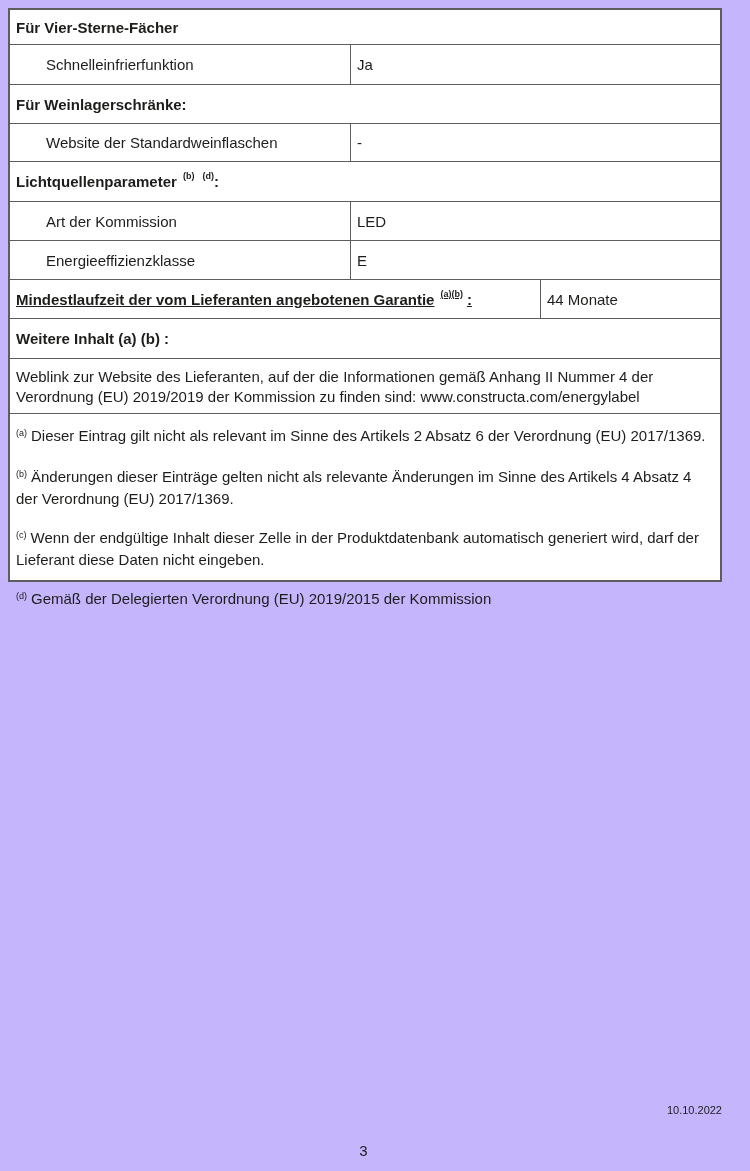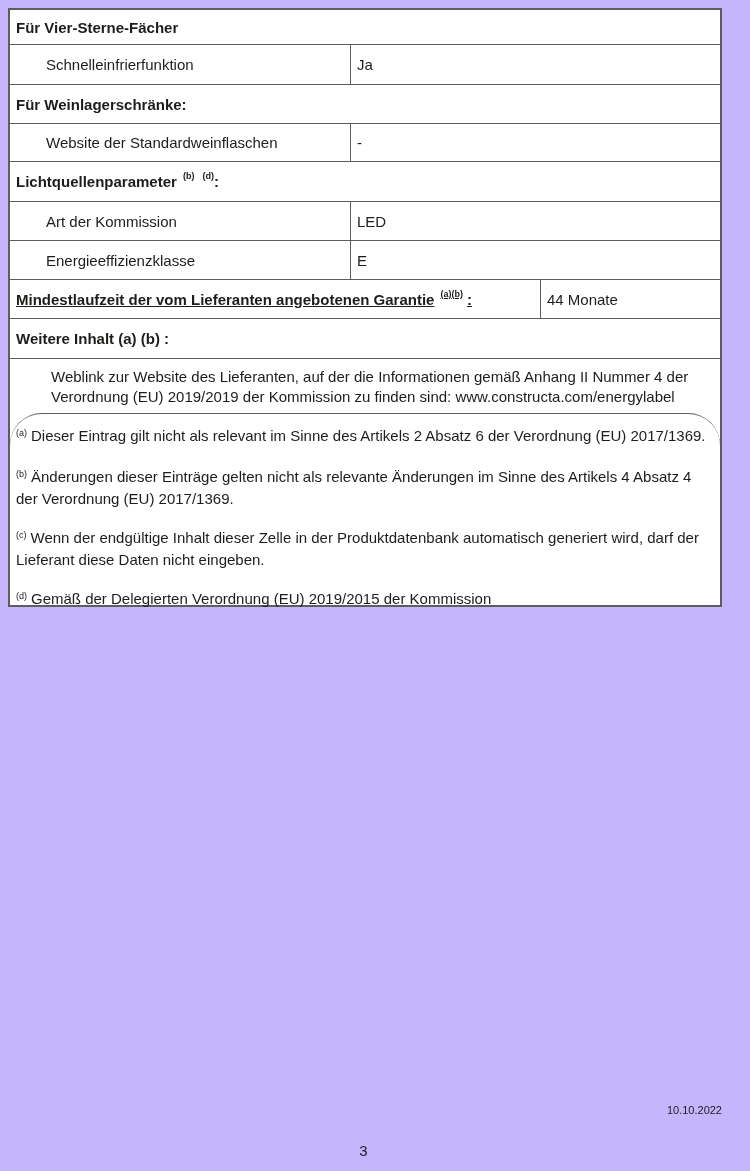--- a/index.html
+++ b/index.html
@@ -36,22 +36,22 @@
     box-sizing: border-box;
     align-items: stretch;
   }
   .row + .row {
     border-top: 1px solid #5d5d5d;
   }
   .h34 { height: 34px; }
   .h38 { height: 38px; }
   .h39 { height: 39px; }
   .h40 { height: 40px; }
-  .h55 { height: 55px; padding-left: 35px; }
-  .h192 { height: 192px; border-radius: 32px; }
+  .h55 { height: 55px; }
+  .h192 { height: 167px; }
   .cell {
     display: flex;
     align-items: center;
     padding: 0 6px 0 6px;
     box-sizing: border-box;
     line-height: 19px;
   }
   .cell.full { flex: 1 1 auto; }
   .label-cell {
     width: 341px;

